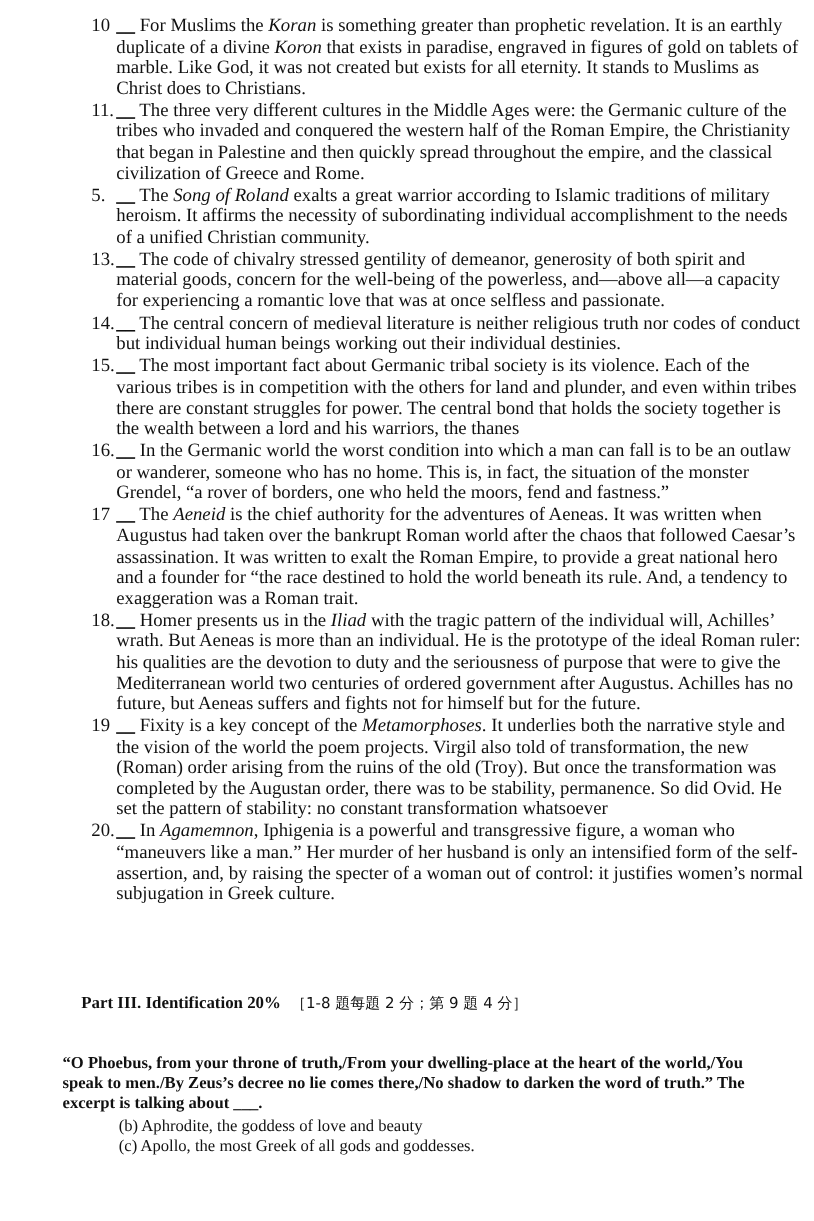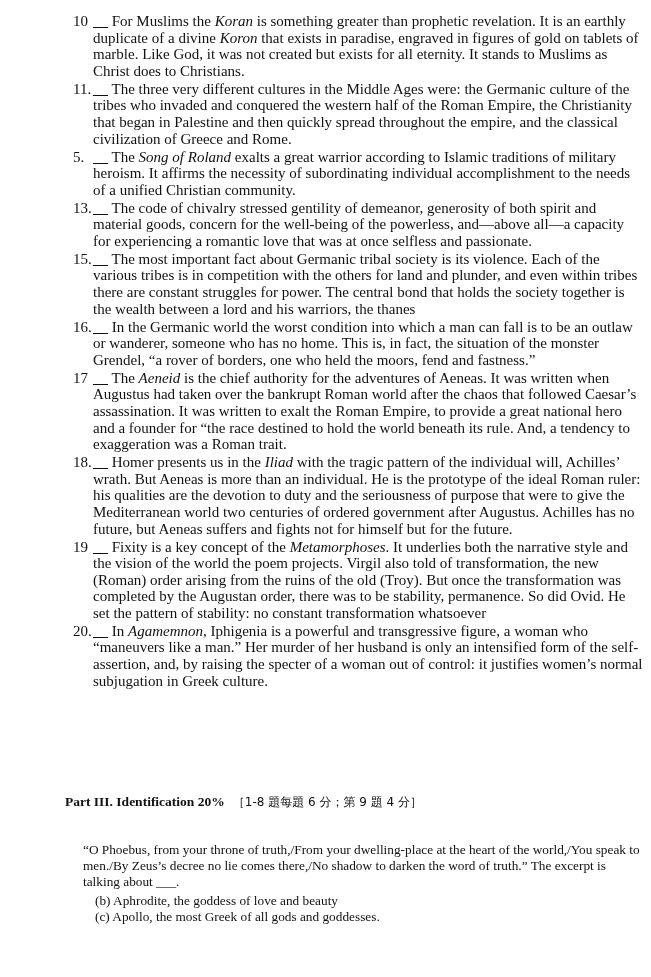--- a/index.html
+++ b/index.html
@@ -12,21 +12,21 @@
   .items { position: absolute; left: 73px; top: 13px; width: 572px; }
   .item { position: relative; padding-left: 20px; font-size: 15px; line-height: 16.6px; margin: 0 0 1.4px 0; }
   .item .num { position: absolute; left: 0; top: 0; }
   .item .blank { text-decoration: underline; }
   .item i { font-style: italic; }
   .part {
     position: absolute; left: 65px; top: 794px;
     font-weight: bold; font-size: 13.5px;
   }
   .part .cjk { font-family: "DejaVu Sans", sans-serif; font-weight: normal; font-size: 12px; margin-left: 8px; }
-  .quote { position: absolute; left: 83px; top: 842px; width: 560px; font-size: 13.3px; line-height: 16.2px; }
+  .quote { position: absolute; left: 50px; top: 842px; width: 560px; font-size: 13.3px; line-height: 16.2px; font-weight: bold; }
   .q1 { position: absolute; left: 65px; top: 893px; width: 560px; font-size: 13.3px; line-height: 16.2px; }
   .q1 .qnum { display: inline-block; width: 20px; }
   .q1 .opt { display: block; }
   .q1 .opt.indent { padding-left: 30px; font-family: Liberation Serif, serif; }
 </style>
 </head>
 <body>
 
 <div class="page">
 
@@ -43,20 +43,25 @@
     </div>
     <div class="item">
       <span class="num">5.</span>
       <span class="blank">__</span>
       <span>The </span><i>Song of Roland</i><span> exalts a great warrior according to Islamic traditions of military heroism. It affirms the necessity of subordinating individual accomplishment to the needs of a unified Christian community.</span>
     </div>
     <div class="item">
       <span class="num">13.</span>
       <span class="blank">__</span>
       <span>The code of chivalry stressed gentility of demeanor, generosity of both spirit and material goods, concern for the well-being of the powerless, and—above all—a capacity for experiencing a romantic love that was at once selfless and passionate.</span>
+    </div>
+    <div class="item">
+      <span class="num">14.</span>
+      <span class="blank">__</span>
+      <span>The central concern of medieval literature is neither religious truth nor codes of conduct but individual human beings working out their individual destinies.</span>
     </div>
     <div class="item">
       <span class="num">15.</span>
       <span class="blank">__</span>
       <span>The most important fact about Germanic tribal society is its violence. Each of the various tribes is in competition with the others for land and plunder, and even within tribes there are constant struggles for power. The central bond that holds the society together is the wealth between a lord and his warriors, the thanes</span>
     </div>
     <div class="item">
       <span class="num">16.</span>
       <span class="blank">__</span>
       <span>In the Germanic world the worst condition into which a man can fall is to be an outlaw or wanderer, someone who has no home. This is, in fact, the situation of the monster Grendel, “a rover of borders, one who held the moors, fend and fastness.”</span>
@@ -77,21 +82,21 @@
       <span>Fixity is a key concept of the </span><i>Metamorphoses</i><span>. It underlies both the narrative style and the vision of the world the poem projects. Virgil also told of transformation, the new (Roman) order arising from the ruins of the old (Troy). But once the transformation was completed by the Augustan order, there was to be stability, permanence. So did Ovid. He set the pattern of stability: no constant transformation whatsoever</span>
     </div>
     <div class="item">
       <span class="num">20.</span>
       <span class="blank">__</span>
       <span>In </span><i>Agamemnon</i><span>, Iphigenia is a powerful and transgressive figure, a woman who “maneuvers like a man.” Her murder of her husband is only an intensified form of the self-assertion, and, by raising the specter of a woman out of control: it justifies women’s normal subjugation in Greek culture.</span>
     </div>
   </div>
 
   <div class="part">
-    <span>Part III. Identification 20%</span><span class="cjk">［1-8 題每題 6 分；第 9 題 4 分］</span>
+    <span>Part III. Identification 20%</span><span class="cjk">［1-8 題每題 2 分；第 9 題 4 分］</span>
   </div>
 
   <div class="quote">“O Phoebus, from your throne of truth,/From your dwelling-place at the heart of the world,/You speak to men./By Zeus’s decree no lie comes there,/No shadow to darken the word of truth.” The excerpt is talking about ___.</div>
 
   <div class="q1">
     <span class="opt indent">(b)  Aphrodite, the goddess of love and beauty</span>
     <span class="opt indent">(c) Apollo, the most Greek of all gods and goddesses.</span>
   </div>
 
 </div>

